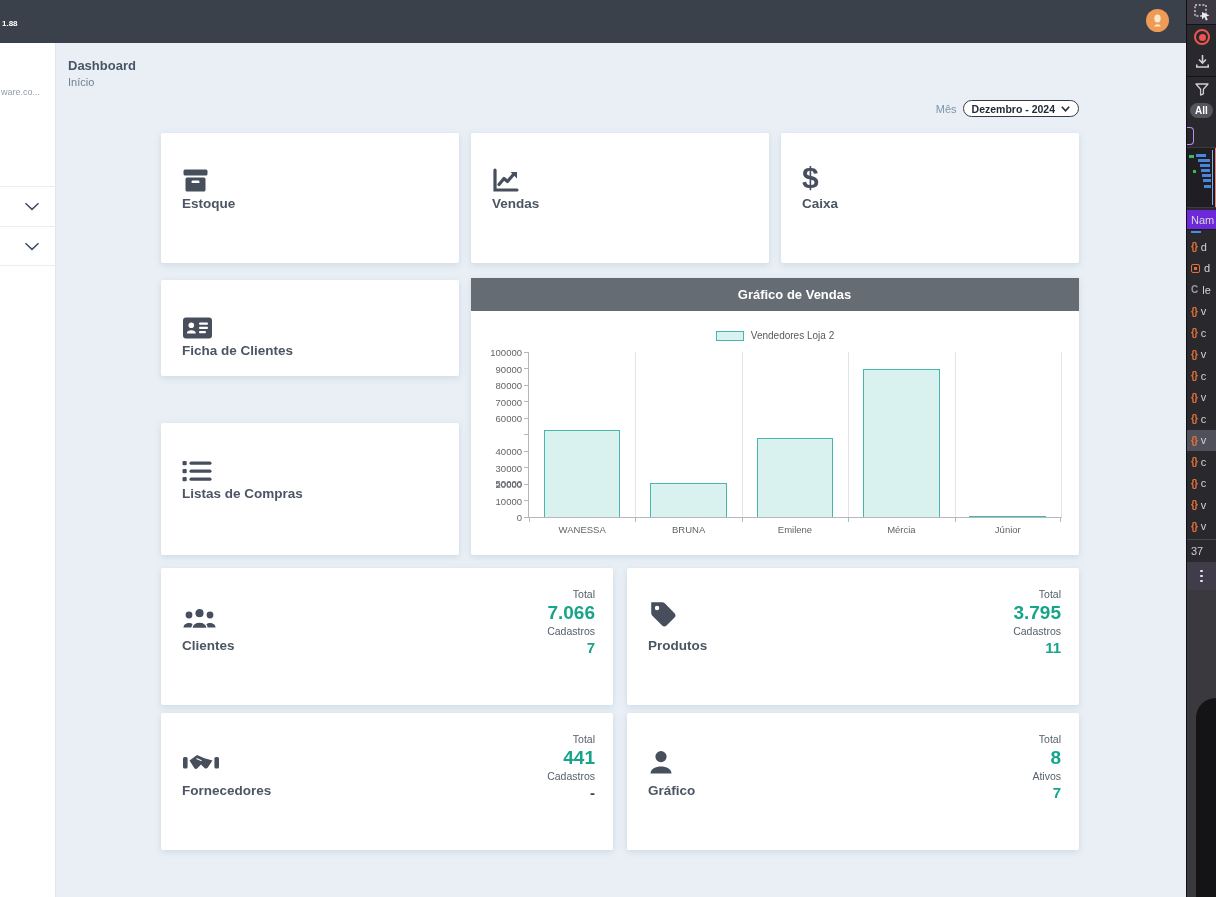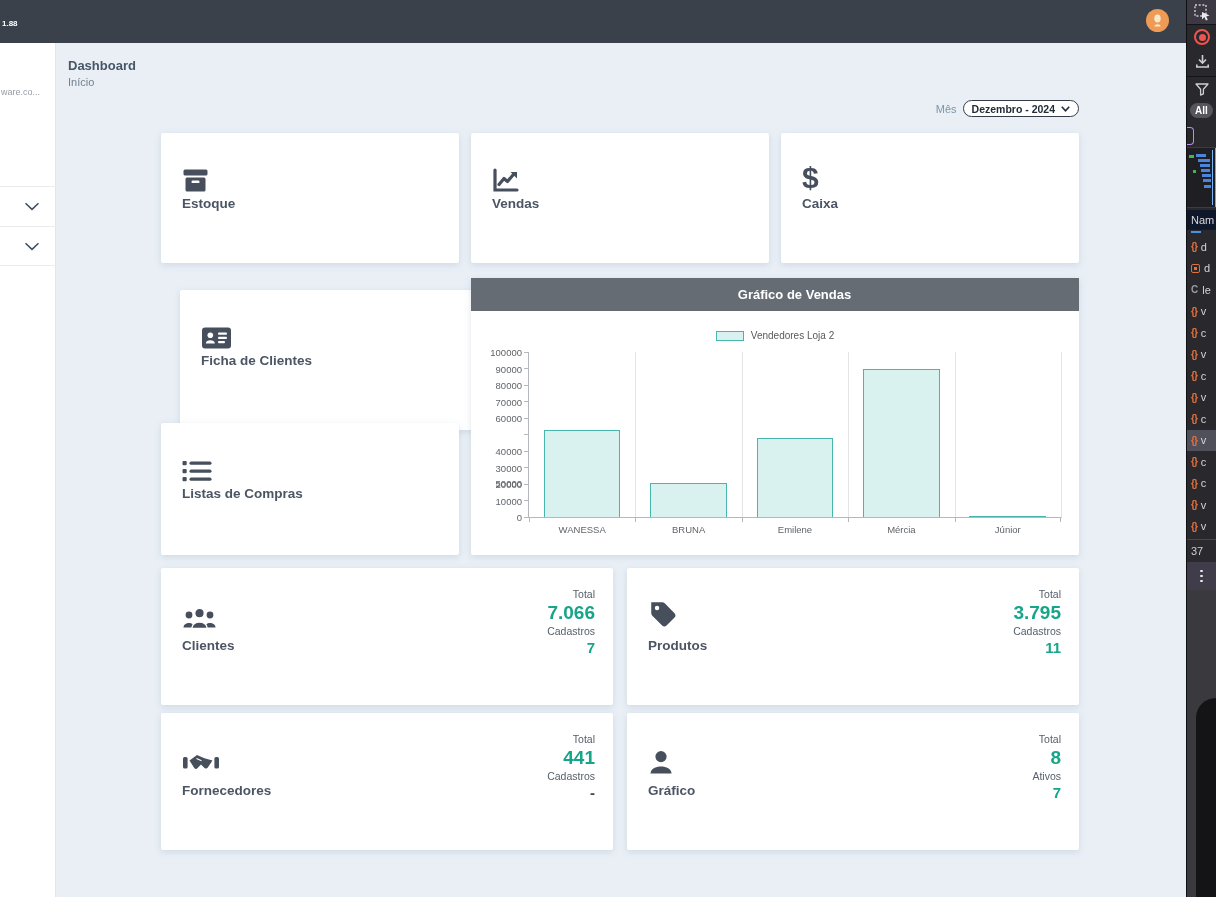--- a/index.html
+++ b/index.html
@@ -37,21 +37,21 @@
           box-shadow:0 2px 6px rgba(140,160,185,0.28); }
   .nav-card { cursor:pointer; }
   .nav-card .icon-wrap { position:absolute; left:21px; top:28px; height:32px; display:flex; align-items:flex-end; }
   .nav-card .nav-label { position:absolute; left:21px; top:63px; font-size:13.5px; font-weight:bold; color:#4b5563; }
 
   
   .c-estoque { left:105px; top:90px;  width:298px; height:130px; }
   .c-vendas  { left:415px; top:90px;  width:298px; height:130px; }
   .c-caixa   { left:725px; top:90px;  width:298px; height:130px; }
   
-  .c-ficha   { left:105px; top:247px; width:298px; height:140px;margin-left:19px; }
+  .c-ficha   { left:105px; top:237px; width:298px; height:96px; }
   .c-listas  { left:105px; top:380px; width:298px; height:132px; }
 
   
   .chart-card { left:415px; top:235px; width:608px; height:277px; }
   .chart-header { height:33px; background:#656c74; display:flex; align-items:center; justify-content:center;
                   font-size:13px; font-weight:bold; color:#ffffff;padding-left:39px; }
   .legend { position:absolute; left:0; top:52px; width:100%; display:flex; align-items:center;
             justify-content:center; gap:7px; }
   .legend-swatch { width:28px; height:10px; border:1px solid #49b6ad; background:#d9f1ef; }
   .legend-text { font-size:10px; color:#57595c; }
@@ -96,21 +96,21 @@
             font-weight:bold; border-radius:8px; padding:2px 5px; cursor:pointer; }
   .dt-notch { position:absolute; left:0; top:127px; width:7px; height:18px; background:#26262a;
               border:1px solid #b98ef0; border-left:none; border-radius:0 4px 4px 0; cursor:grab; }
   .dt-waterfall { position:absolute; left:0; top:147px; width:100%; height:61px; background:#1f1f23;
                   border-top:1px solid #3c3c40; border-bottom:1px solid #3c3c40; overflow:hidden; }
   .wf-bar { position:absolute; height:3px; }
   .wf-blue { background:#4a85dd; }
   .wf-green { background:#3bba54; }
   .wf-vline-blue { position:absolute; top:2px; bottom:2px; width:1px; background:#7ab6f5; }
   .wf-vline-red  { position:absolute; top:0; bottom:0; width:2px; background:#e8826f; }
-  .dt-name-header { position:absolute; left:0; top:210px; width:100%; height:20px; background:#0f172a;
+  .dt-name-header { position:absolute; left:0; top:210px; width:100%; height:20px; background:#6d28d9;
                     color:#d7d7db; font-size:11px; display:flex; align-items:center; padding-left:4px;
                     border-bottom:1px solid #1a1a1c; cursor:pointer; }
   .dt-scroll-ind { position:absolute; left:4px; top:231px; width:10px; height:2px; background:#4a90e2; }
   .net-rows { position:absolute; left:0; top:236px; width:100%; }
   .net-row { height:21.5px; display:flex; align-items:center; gap:4px; padding-left:4px; cursor:pointer; }
   .net-row.selected { background:#50505b; }
   .net-icon-braces { color:#e2703d; font-weight:bold; font-size:10px; letter-spacing:-1px; }
   .net-icon-square { width:9px; height:9px; border:1.5px solid #e2703d; border-radius:2px; position:relative; }
   .net-icon-square::after { content:""; position:absolute; left:1.5px; top:2.5px; width:3px; height:2.5px; background:#e2703d; }
   .net-icon-letter { color:#9a9a9e; font-size:10px; font-weight:bold; }

